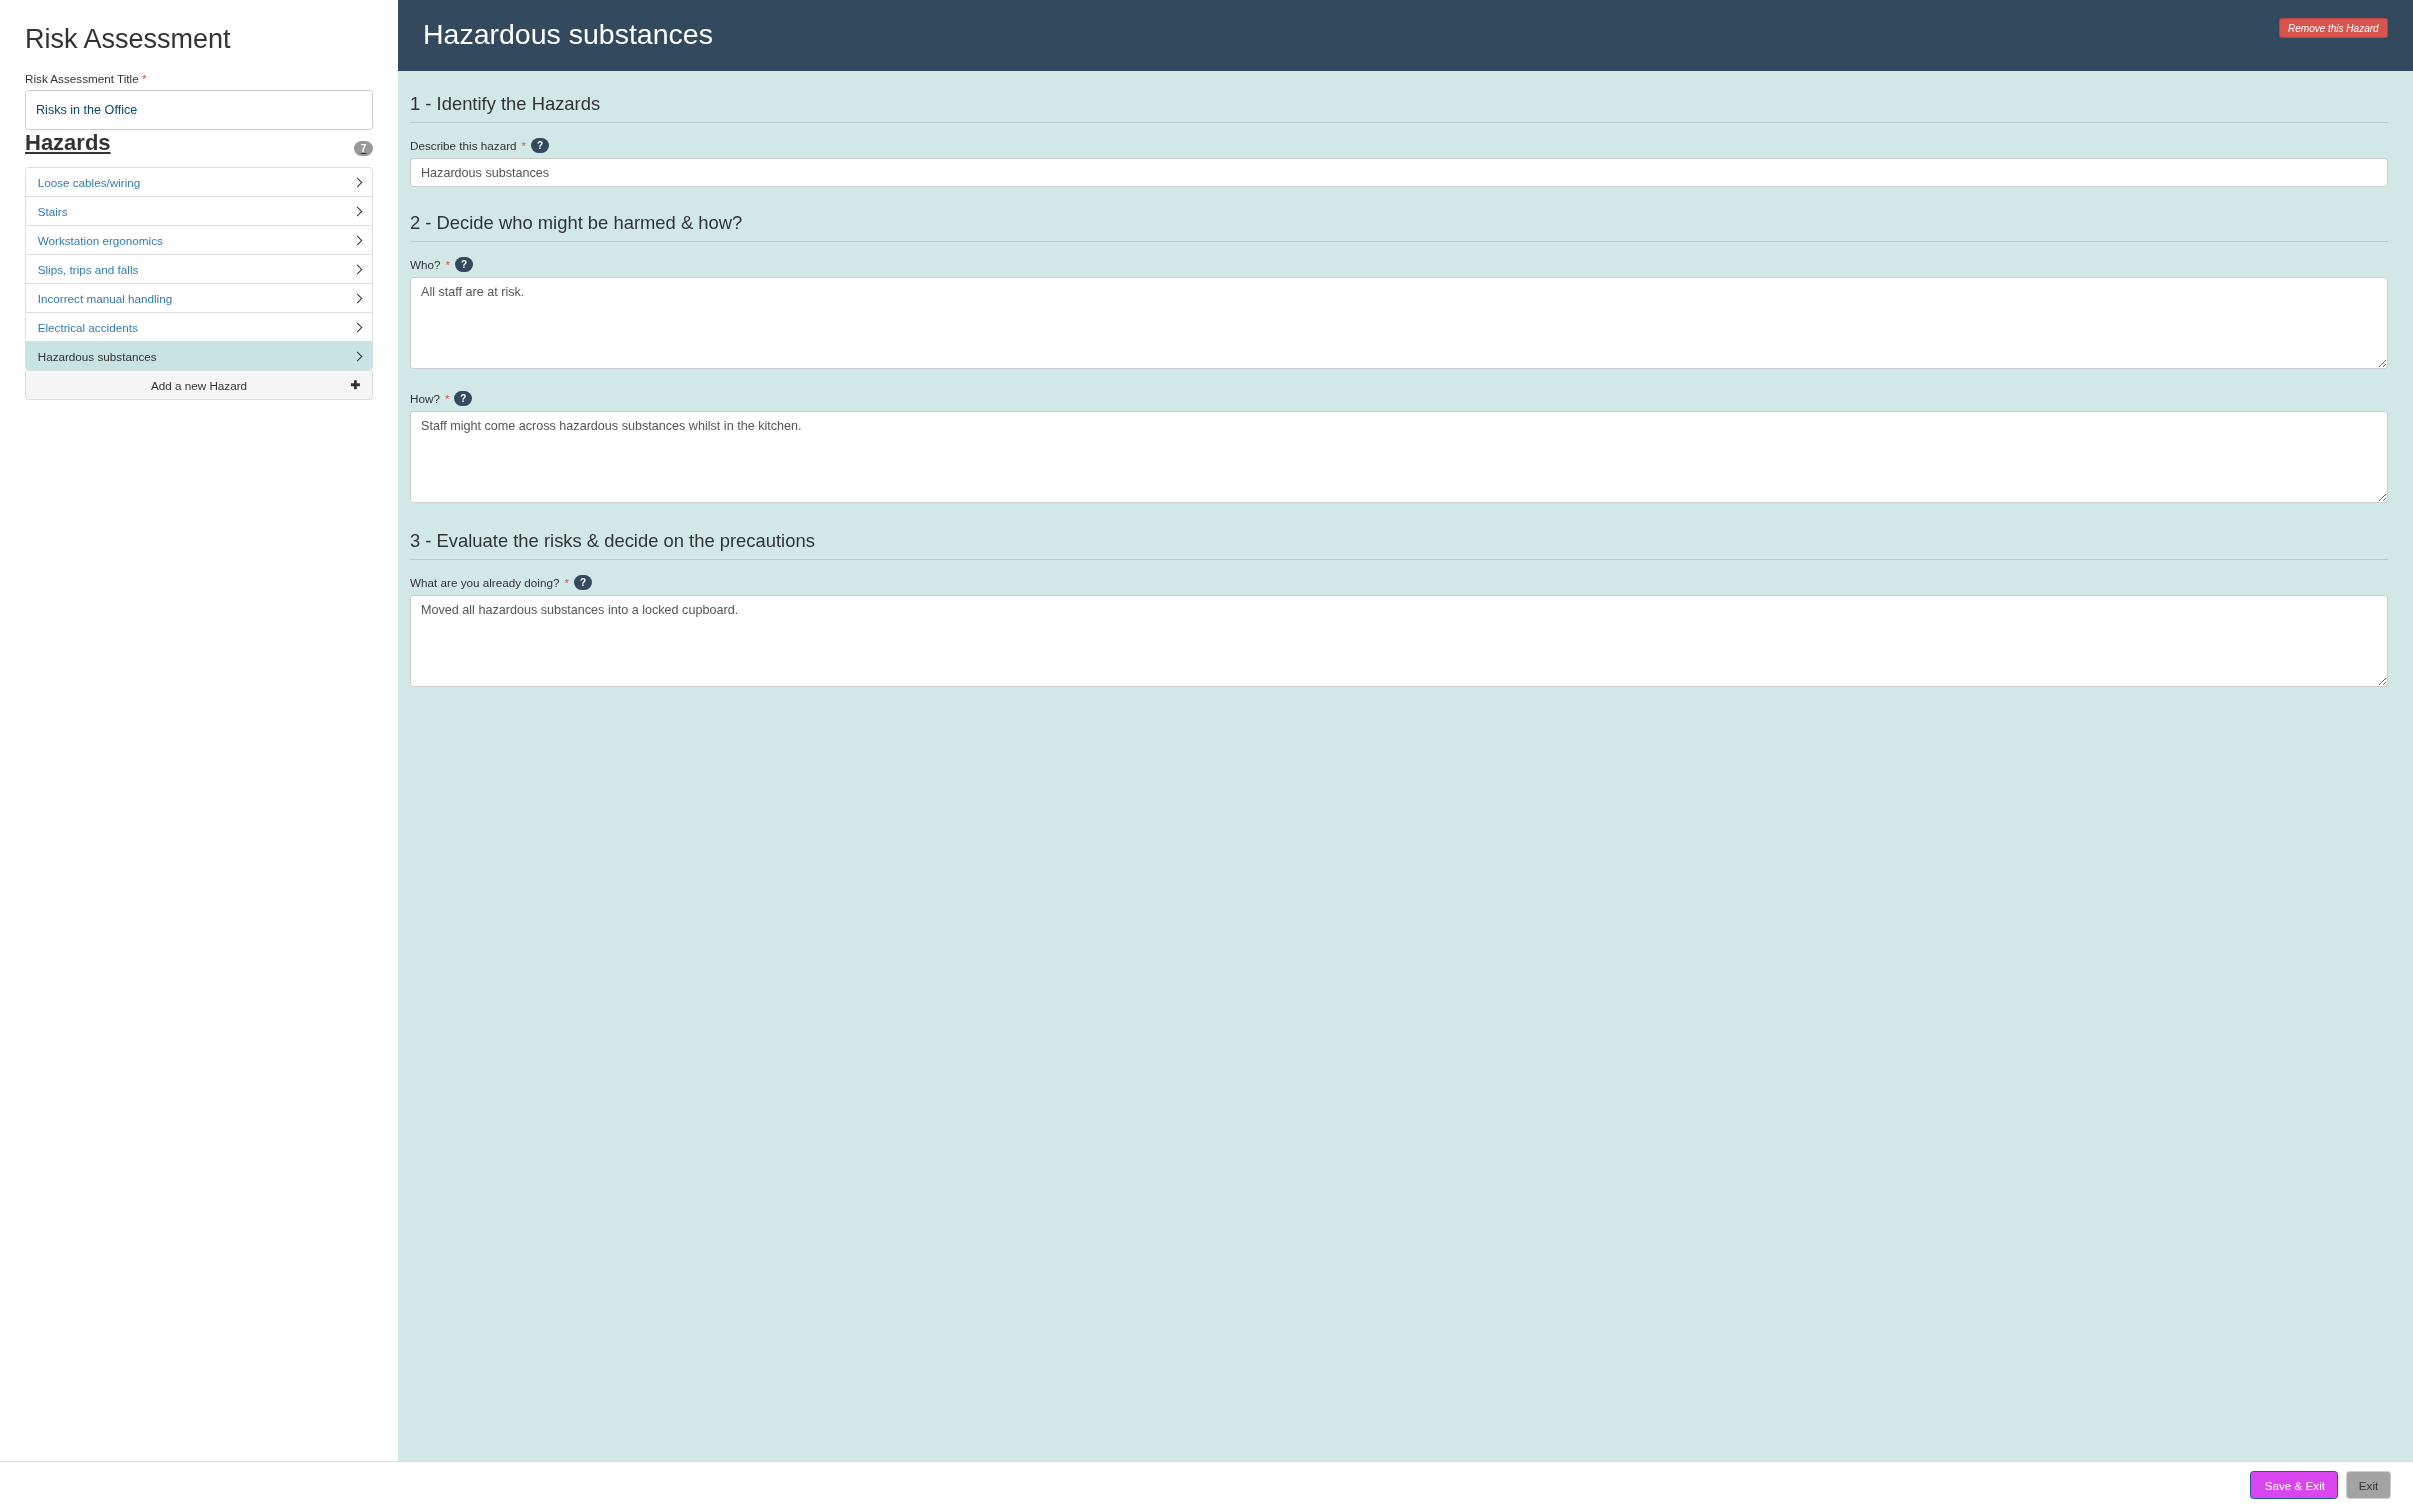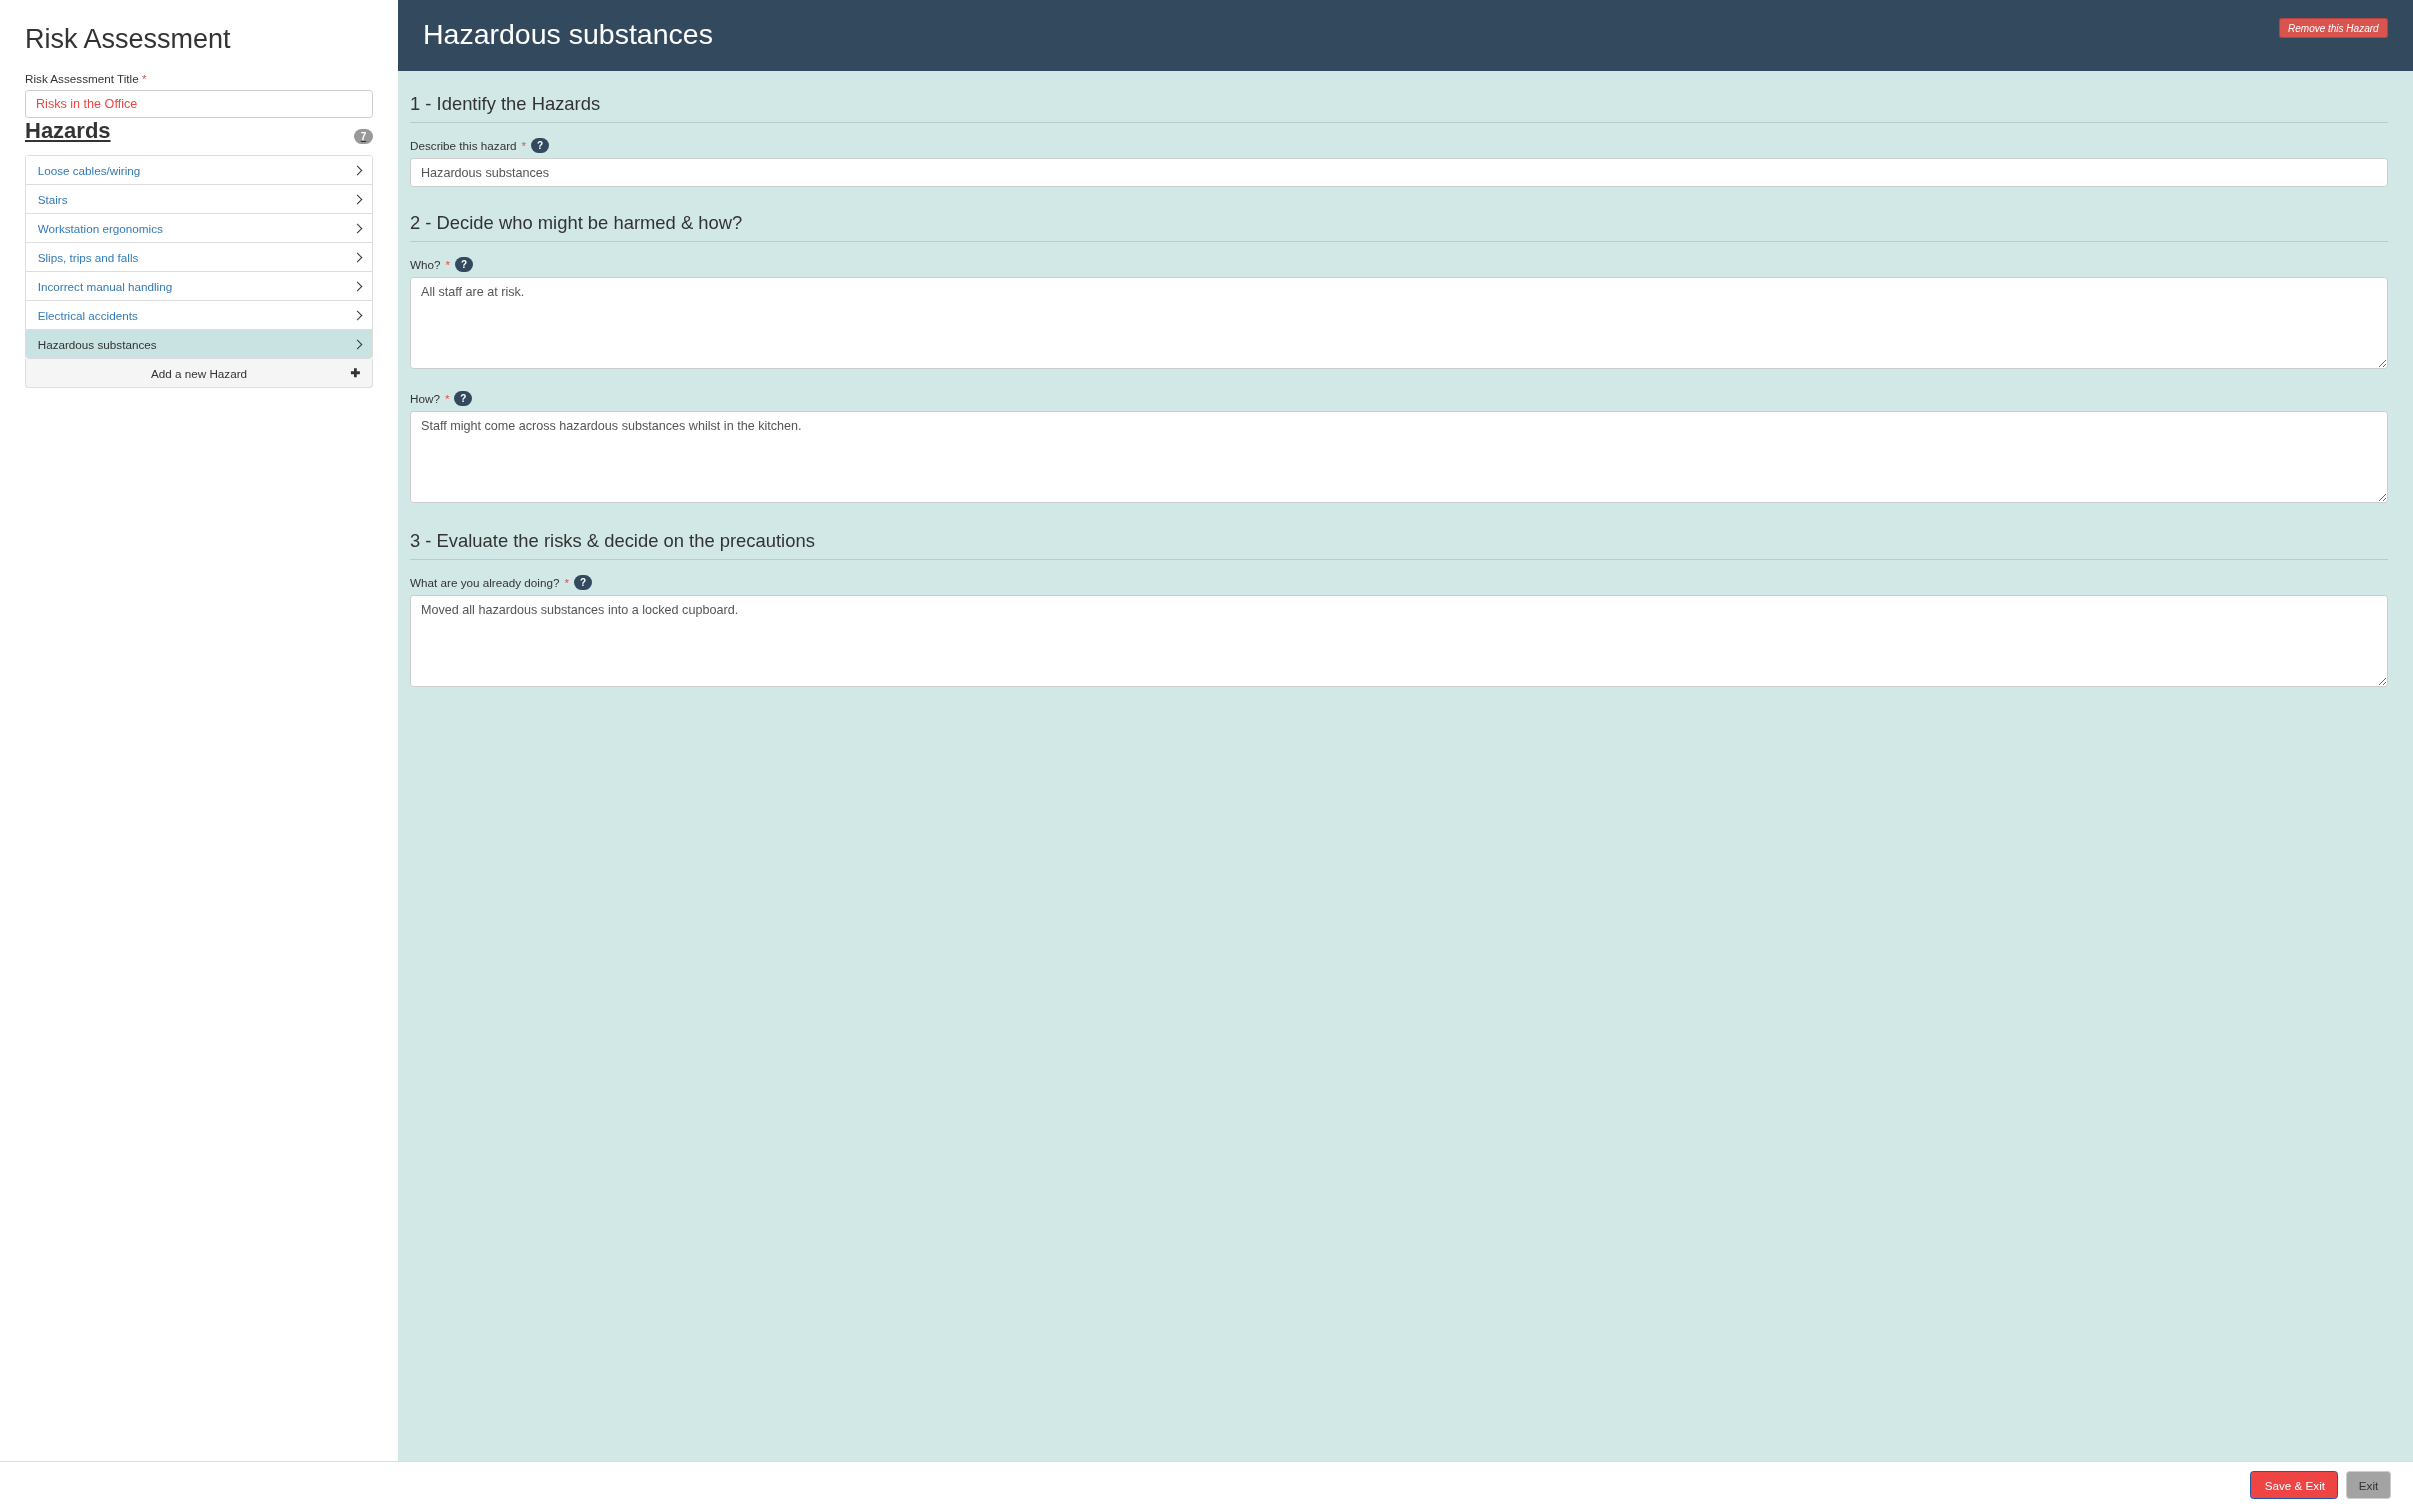--- a/index.html
+++ b/index.html
@@ -30,23 +30,23 @@
   }
   .form-label {
     font-size: 11.7px;
     color: #333;
     margin-bottom: 5px;
     display: block;
   }
   .req { color: #d9534f; }
   .text-input {
     width: 100%;
-    padding: 6px 10px;
+    padding: 12px 10px;
     font-size: 12.6px;
-    color: #ef4444;
+    color: #0c4a6e;
     border: 0.8px solid #ccc;
     border-radius: 3.4px;
     background: #fff;
   }
   .hazards-header {
     display: flex;
     justify-content: space-between;
     align-items: flex-end;
     margin-bottom: 11.7px;
     text-decoration: underline;
@@ -222,21 +222,21 @@
     gap: 8.4px;
   }
   .btn {
     border-radius: 3.4px;
     padding: 6.7px 11.7px;
     font-size: 11.7px;
     cursor: pointer;
     border: 0.8px solid transparent;
   }
   .btn-primary {
-    background: #ef4444;
+    background: #d946ef;
     border-color: #1f5aa7;
     color: #fff;
     padding-left: 14px;
   }
   .btn-default {
     background: #a3a3a3;
     border-color: #ccc;
     color: #333;
   }
 </style>

